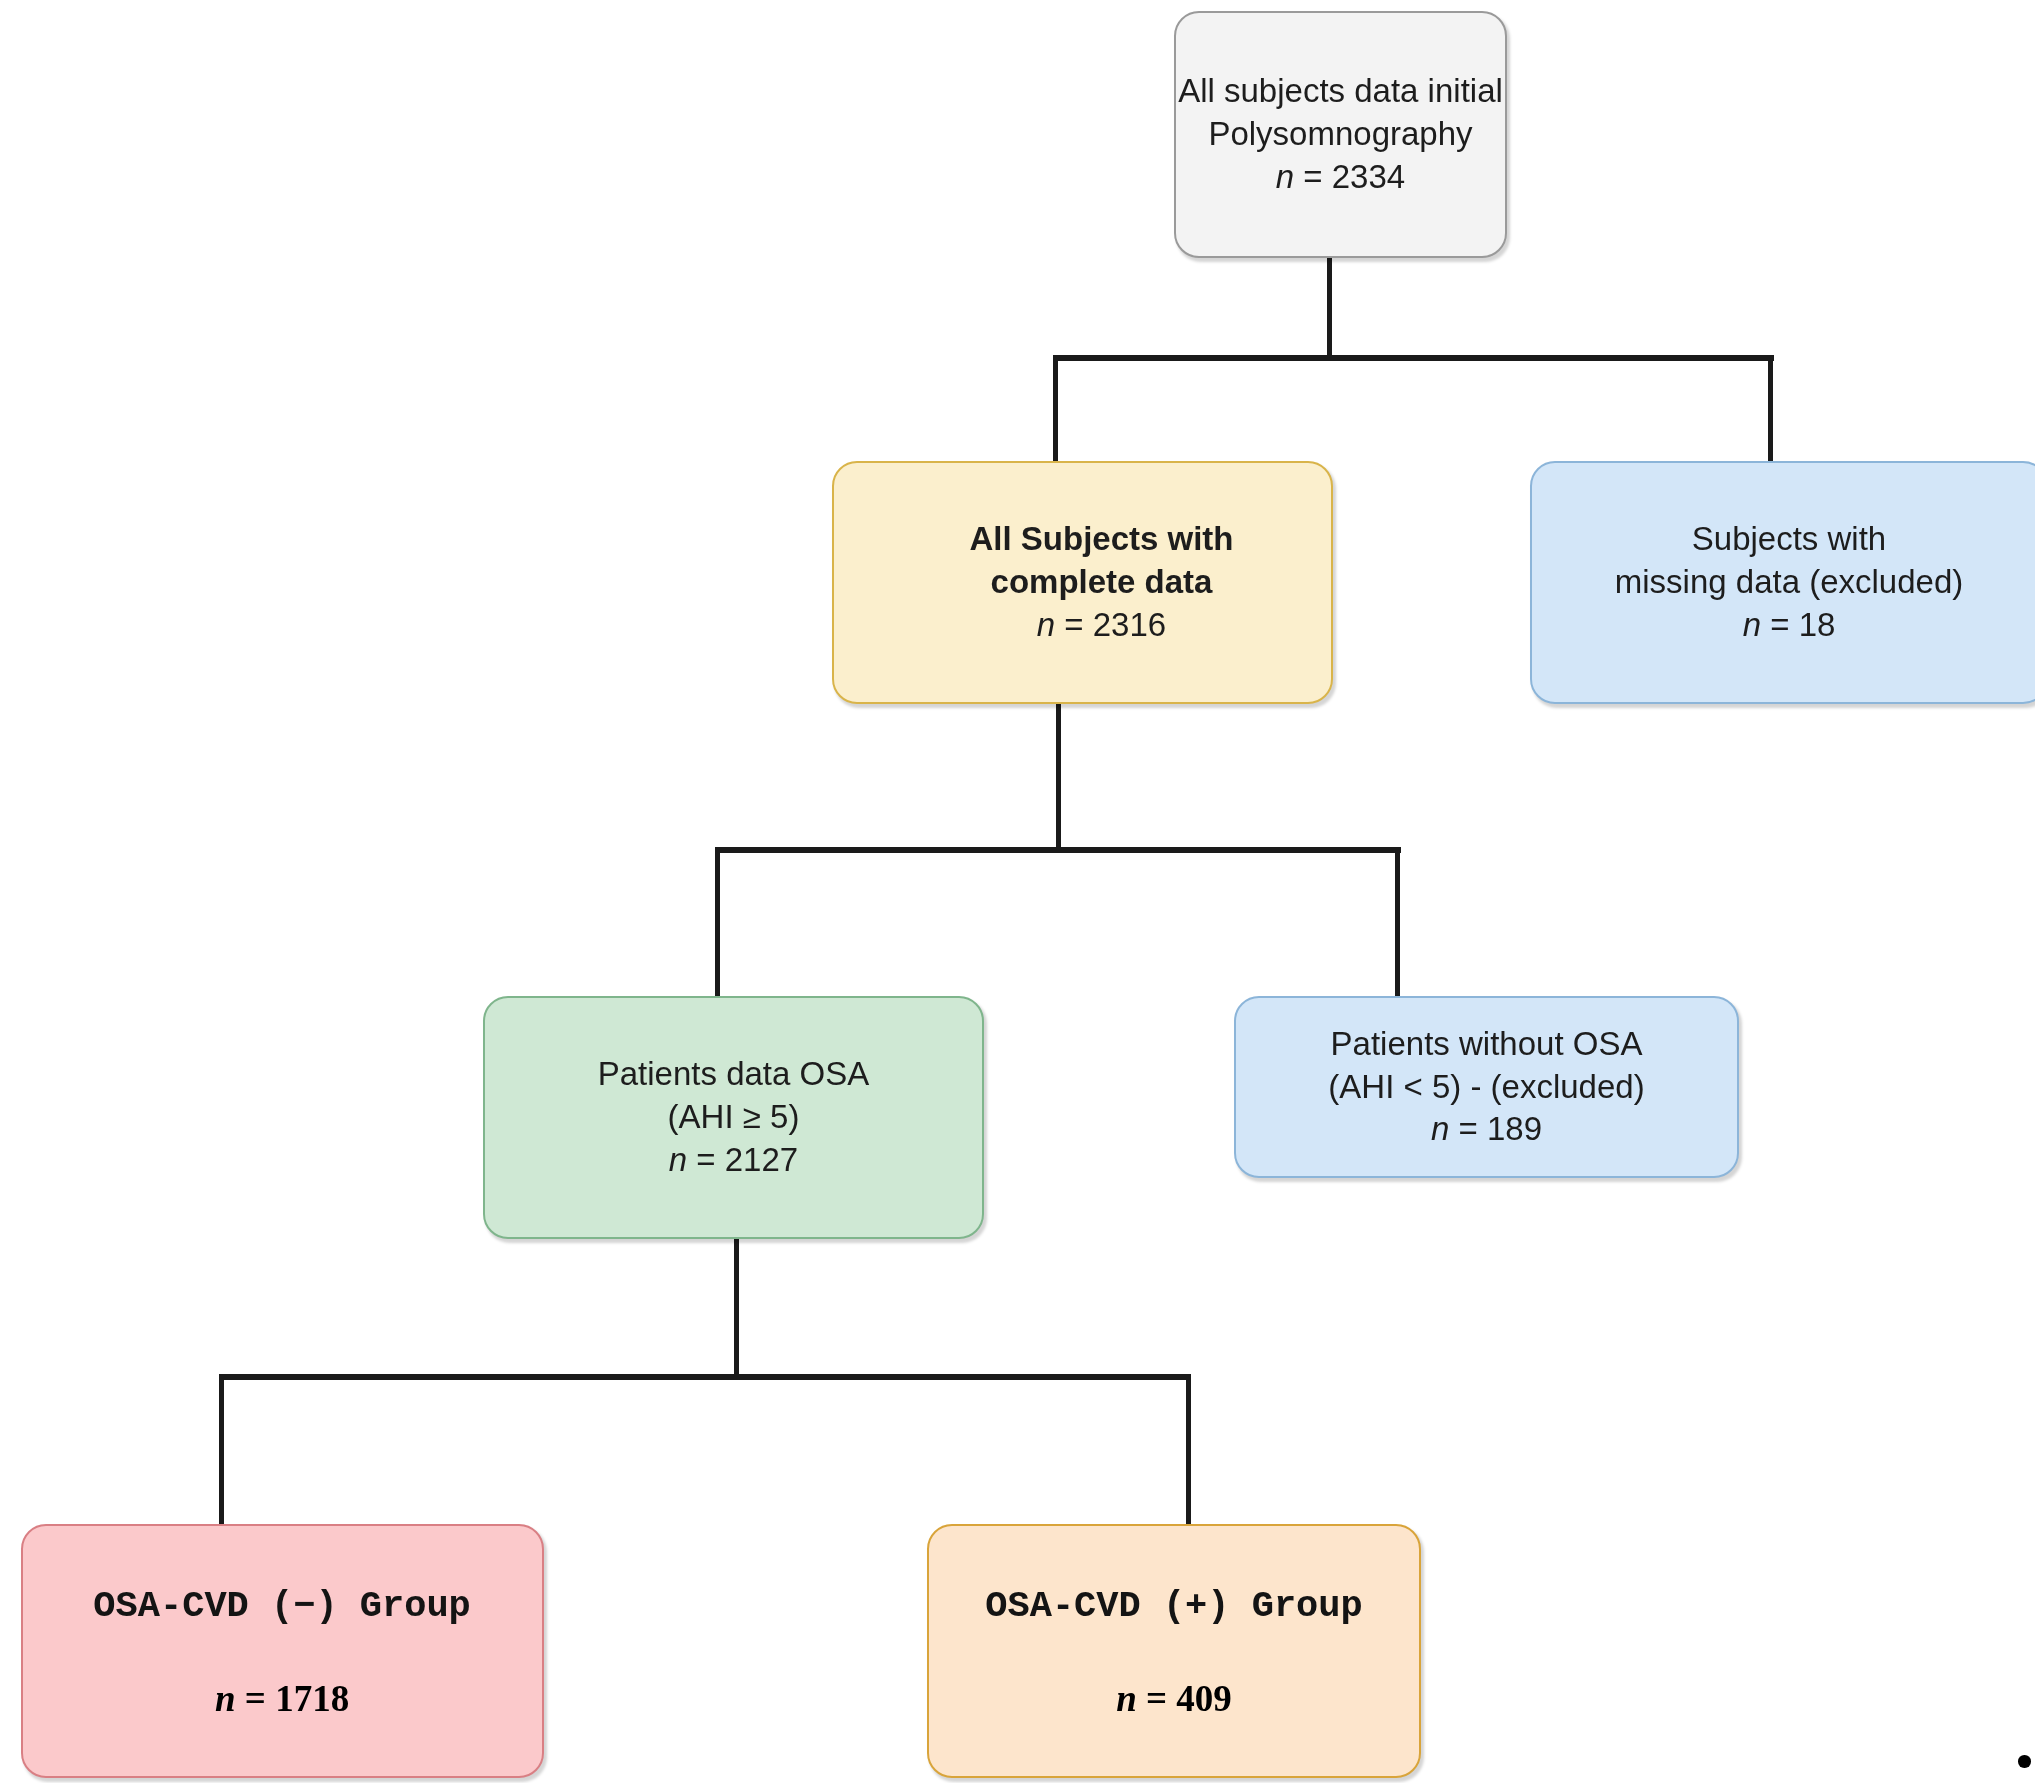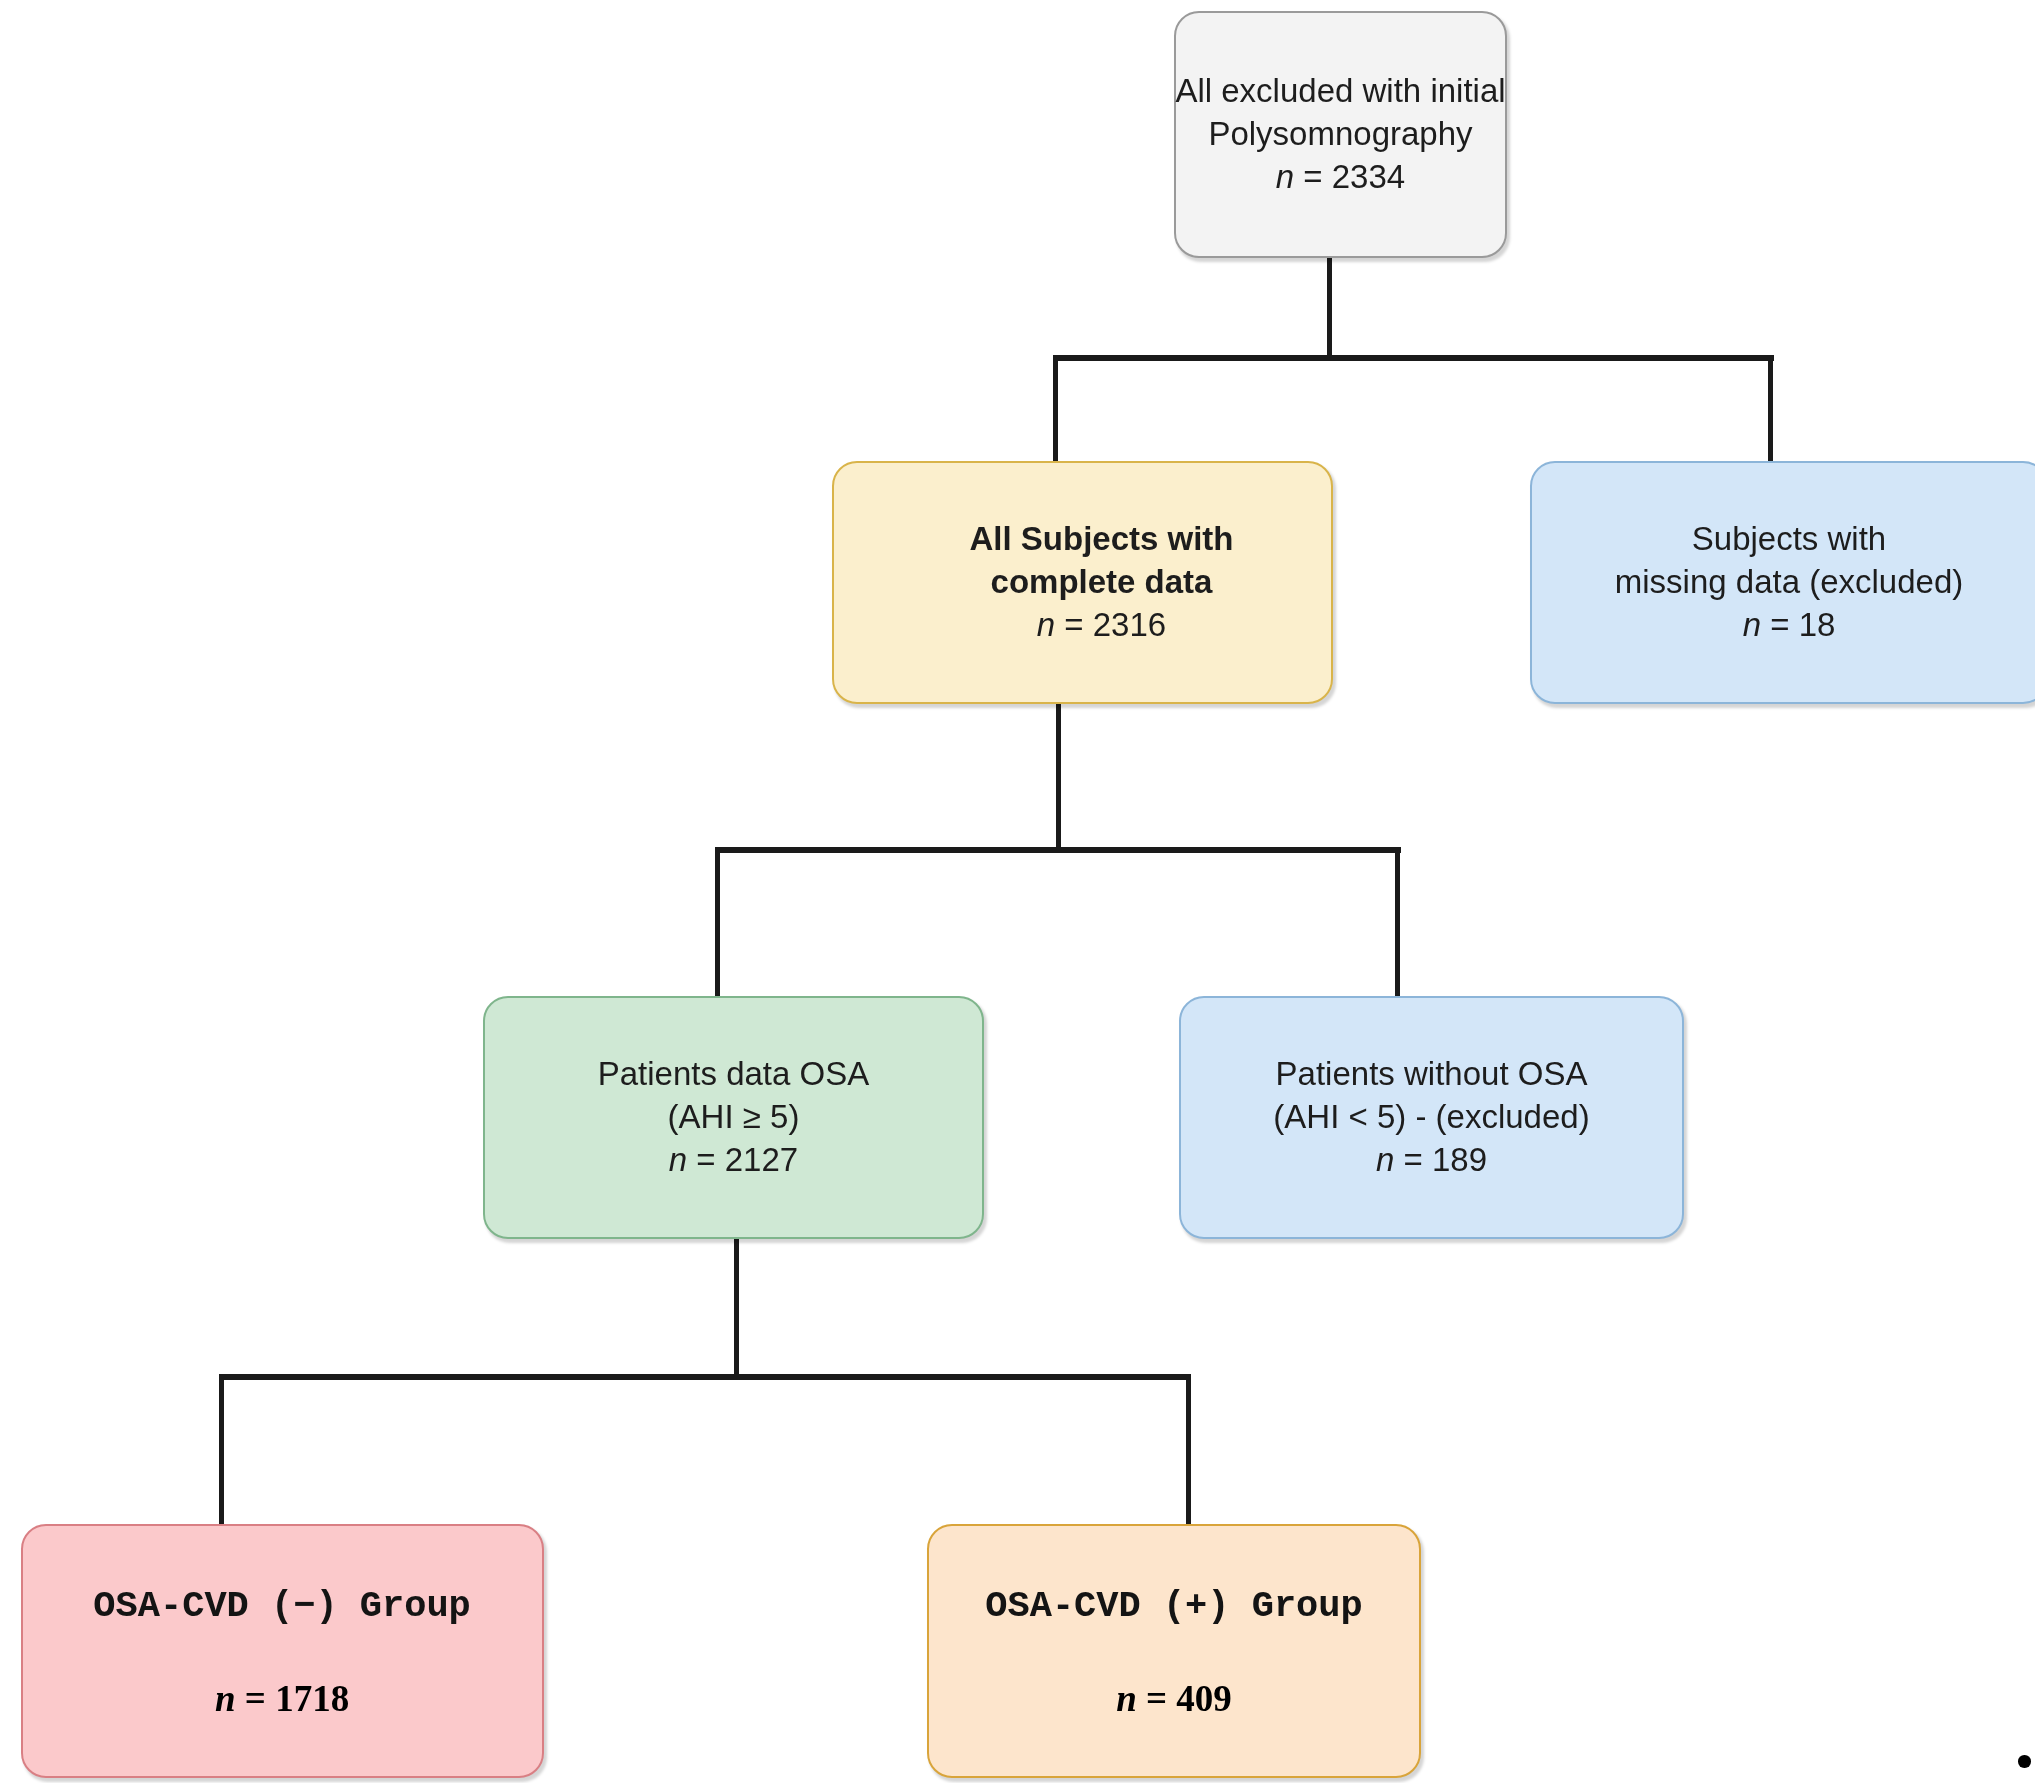--- a/index.html
+++ b/index.html
@@ -102,21 +102,21 @@
   <div class="conn-h" style="left:715px; top:847px; width:686px;"></div>
   <div class="conn-v" style="left:715px; top:847px; height:151px;"></div>
   <div class="conn-v" style="left:1395px; top:847px; height:151px;"></div>
 
   <div class="conn-v" style="left:734px; top:1237px; height:142px;"></div>
   <div class="conn-h" style="left:219px; top:1374px; width:972px;"></div>
   <div class="conn-v" style="left:219px; top:1374px; height:153px;"></div>
   <div class="conn-v" style="left:1186px; top:1374px; height:153px;"></div>
 
   <div class="node sans skin-grey" style="left:1174px; top:11px; width:333px; height:247px;">
-    <span class="line">All excluded with initial</span>
+    <span class="line">All subjects data initial</span>
     <span class="line">Polysomnography</span>
     <span class="line nline"><i class="ital">n</i><span> = </span><span>2334</span></span>
   </div>
 
   <div class="node sans skin-yellow" style="left:832px; top:461px; width:501px; height:243px;padding-left:38px;">
     <span class="line bold">All Subjects with</span>
     <span class="line bold">complete data</span>
     <span class="line nline"><i class="ital">n</i><span> = </span><span>2316</span></span>
   </div>
 
@@ -125,21 +125,21 @@
     <span class="line">missing data (excluded)</span>
     <span class="line nline"><i class="ital">n</i><span> = </span><span>18</span></span>
   </div>
 
   <div class="node sans skin-green" style="left:483px; top:996px; width:501px; height:243px;">
     <span class="line">Patients data OSA</span>
     <span class="line">(AHI ≥ 5)</span>
     <span class="line nline"><i class="ital">n</i><span> = </span><span>2127</span></span>
   </div>
 
-  <div class="node sans skin-blue" style="left:1179px; top:996px; width:505px; height:243px;">
+  <div class="node sans skin-blue" style="left:1234px; top:996px; width:505px; height:182px;">
     <span class="line">Patients without OSA</span>
     <span class="line">(AHI &lt; 5) - (excluded)</span>
     <span class="line nline"><i class="ital">n</i><span> = </span><span>189</span></span>
   </div>
 
   <div class="node serif skin-pink" style="left:20.6px; top:1524px; width:523px; height:254px;">
     <span class="line">OSA-CVD (−) Group</span>
     <span class="nline"><i class="ital">n</i><span> = </span><span>1718</span></span>
   </div>
 

